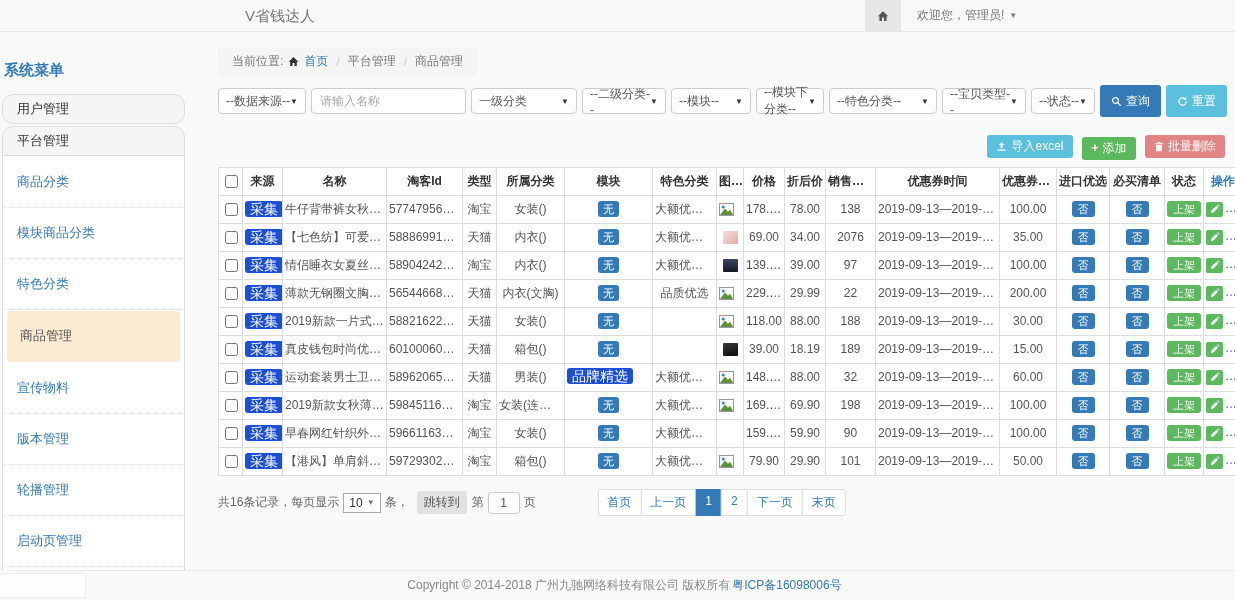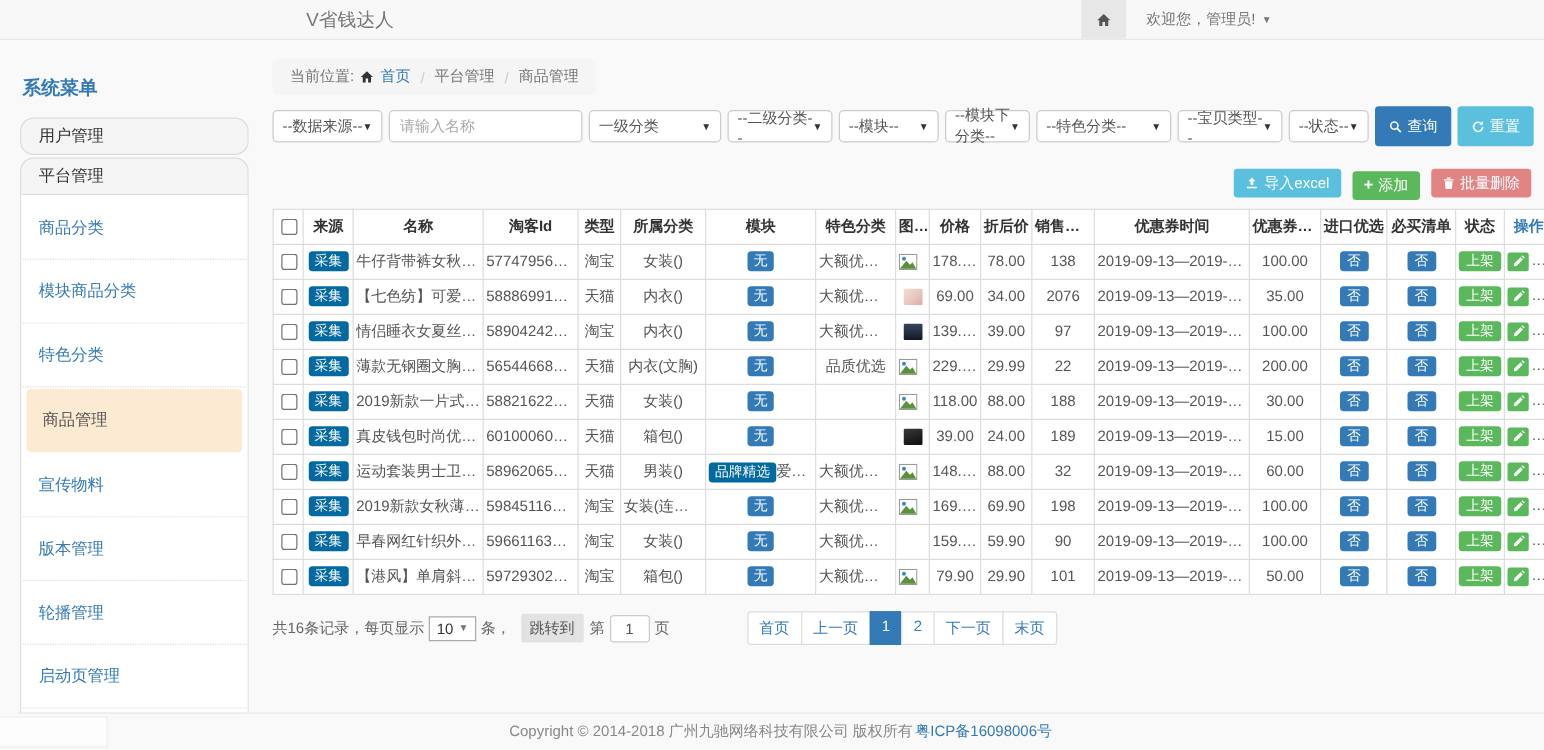--- a/index.html
+++ b/index.html
@@ -10,21 +10,21 @@
     -webkit-font-smoothing:antialiased;
   }
   
   .navbar{position:absolute;top:0;left:0;right:0;height:31px;background:#f8f8f8;border-bottom:1px solid #e7e7e7;z-index:5}
   .brand{position:absolute;left:245px;top:7px;font-size:15px;color:#777}
   .nav-right{position:absolute;right:0;top:0;height:31px;display:flex;align-items:stretch}
   .home-box{width:36px;display:flex;align-items:center;justify-content:center;background:#e7e7e7;color:#555;cursor:pointer}
   .welcome{display:flex;align-items:center;gap:5px;padding:0 18px 0 16px;font-size:12px;color:#777;cursor:pointer;width:300px}
   .caret-sm{font-size:8px;color:#777}
   
-  .sidebar{position:absolute;left:16px;top:55px;width:183px;height:515px;overflow:hidden}
+  .sidebar{position:absolute;left:2px;top:55px;width:183px;height:515px;overflow:hidden}
   .sidebar-title{color:#337ab7;font-size:15px;font-weight:bold;padding:6px 2px 14px 2px}
   .panel{background:#f5f5f5;border:1px solid #ddd;border-radius:11px;margin-bottom:2px}
   .panel-heading{padding:6px 14px;font-size:13px;line-height:16px;color:#333;cursor:pointer}
   .panel-body{background:#fff;border-top:1px solid #ddd;border-radius:0 0 3px 3px;padding:1px 1px}
   .subitem{padding:18px 13px;font-size:13px;line-height:14px;color:#337ab7;border-bottom:1px dotted #ddd;cursor:pointer;background:#fff}
   .subitem:last-child{border-bottom:none}
   .subitem.active{background:#fcebd2;border-radius:4px;color:#555;border-bottom:1px dotted transparent;margin:1px 3px}
   
   .main{position:absolute;left:218px;top:40px;width:1007px}
   .breadcrumb{display:inline-flex;align-items:center;gap:5px;background:#f5f5f5;border-radius:4px;padding:6px 14px;font-size:12px;color:#777;margin-top:7px}
@@ -40,21 +40,21 @@
   .btn-info{background:#5bc0de}
   .btn-success{background:#5cb85c}
   .btn-danger-light{background:#e08583}
   .actions{margin-top:18px;text-align:right}
   .actions .btn{height:23px;margin-left:5px;padding:0 9px}
   
   table{border-collapse:collapse;width:100%;margin-top:7px;background:#fff;font-size:12px;color:#555;table-layout:fixed}
   th,td{border:1px solid #ddd;text-align:center;padding:4px 2px;overflow:hidden;white-space:nowrap;text-overflow:ellipsis;height:17px}
   th{color:#333;font-weight:bold;background:#fff}
   th.op-col{color:#337ab7}
-  .badge-orange{display:inline-block;background:#0369a1;color:#fff;border-radius:3px;padding:2px 5px;font-size:11px;line-height:12px}
+  .badge-orange{display:inline-block;background:#1d4ed8;color:#fff;border-radius:3px;padding:2px 5px;font-size:14px;line-height:12px}
   .badge-blue{display:inline-block;background:#337ab7;color:#fff;border-radius:3px;padding:2px 6px;font-size:11px;line-height:12px;cursor:pointer}
   .badge-blue.sm{padding:2px 5px}
   .btn-status{display:inline-block;background:#5cb85c;color:#fff;border-radius:3px;padding:2px 6px;font-size:11px;line-height:12px;cursor:pointer}
   .op-btn{display:inline-flex;width:17px;height:15px;align-items:center;justify-content:center;border-radius:2px;color:#fff;cursor:pointer;vertical-align:middle}
   .op-edit{background:#5cb85c;margin-right:2px}
   .op-del{background:#d9534f}
   .thumb{display:inline-block;width:15px;height:13px;vertical-align:middle;border-radius:1px}
   .thumb.photo-light{background:linear-gradient(135deg,#f2e0d4 0%,#e8c4bd 60%,#d9a8a0 100%)}
   .thumb.photo-dark{background:linear-gradient(180deg,#39455e 0%,#1d2738 70%,#11161f 100%)}
   .thumb.photo-black{background:linear-gradient(160deg,#3a3a3a 0%,#151515 80%)}
@@ -440,21 +440,21 @@
           <td><input type="checkbox" style=""></td>
           <td><span class="badge-orange">采集</span></td>
           <td>真皮钱包时尚优雅女士...</td>
           <td>601000601341</td>
           <td>天猫</td>
           <td>箱包()</td>
           <td><span class="badge-blue sm">无</span></td>
           <td></td>
           <td><span class="thumb photo-black"></span></td>
           <td>39.00</td>
-          <td>24.00</td>
+          <td>18.19</td>
           <td>189</td>
           <td>2019-09-13—2019-09-20</td>
           <td>15.00</td>
           <td><span class="badge-blue">否</span></td>
           <td><span class="badge-blue">否</span></td>
           <td><span class="btn-status">上架</span></td>
           <td><span class="op-btn op-edit">
               <span>
                 <svg width="10" height="10" viewBox="0 0 14 14">
                   <path fill="#fff" d="M1.8 9.6L9 2.4l2.6 2.6-7.2 7.2-3 .4zM10 1.4l1.2-1.2 2.6 2.6L12.6 4z"></path>

